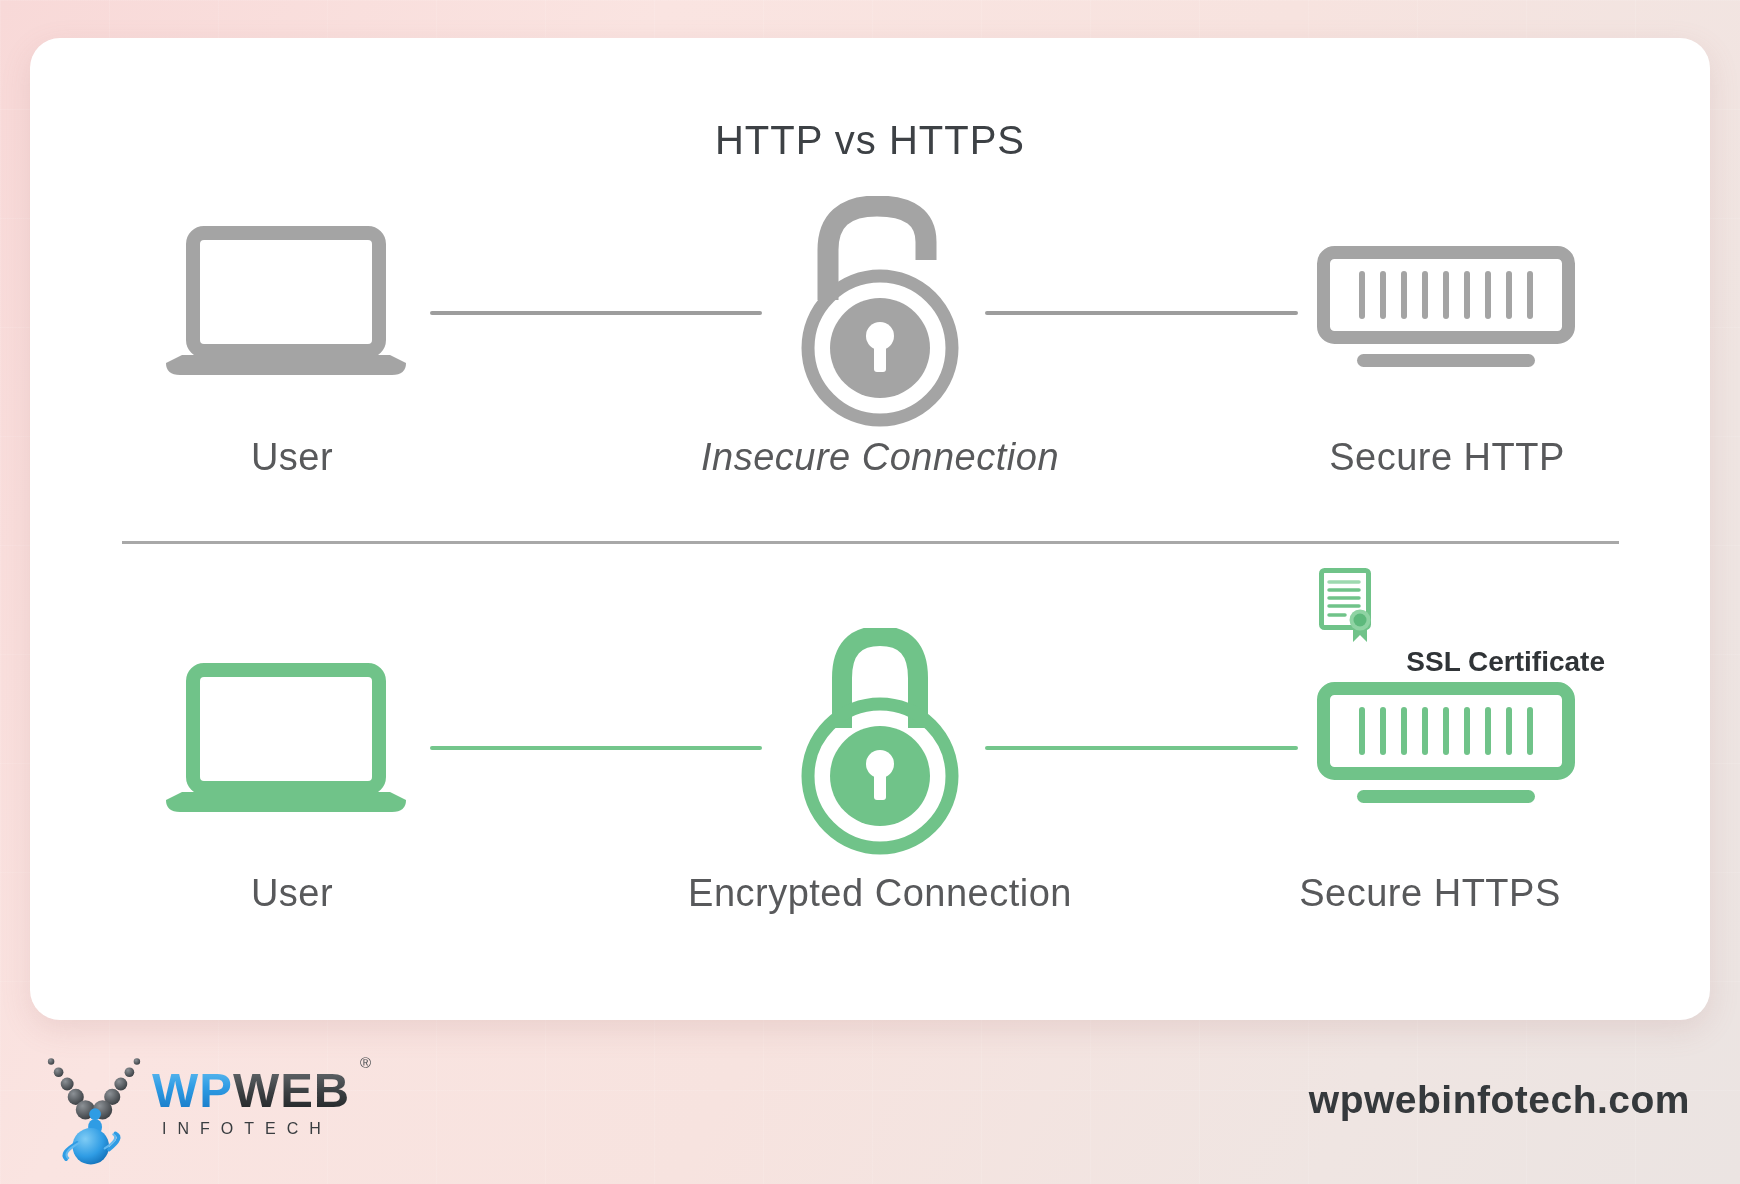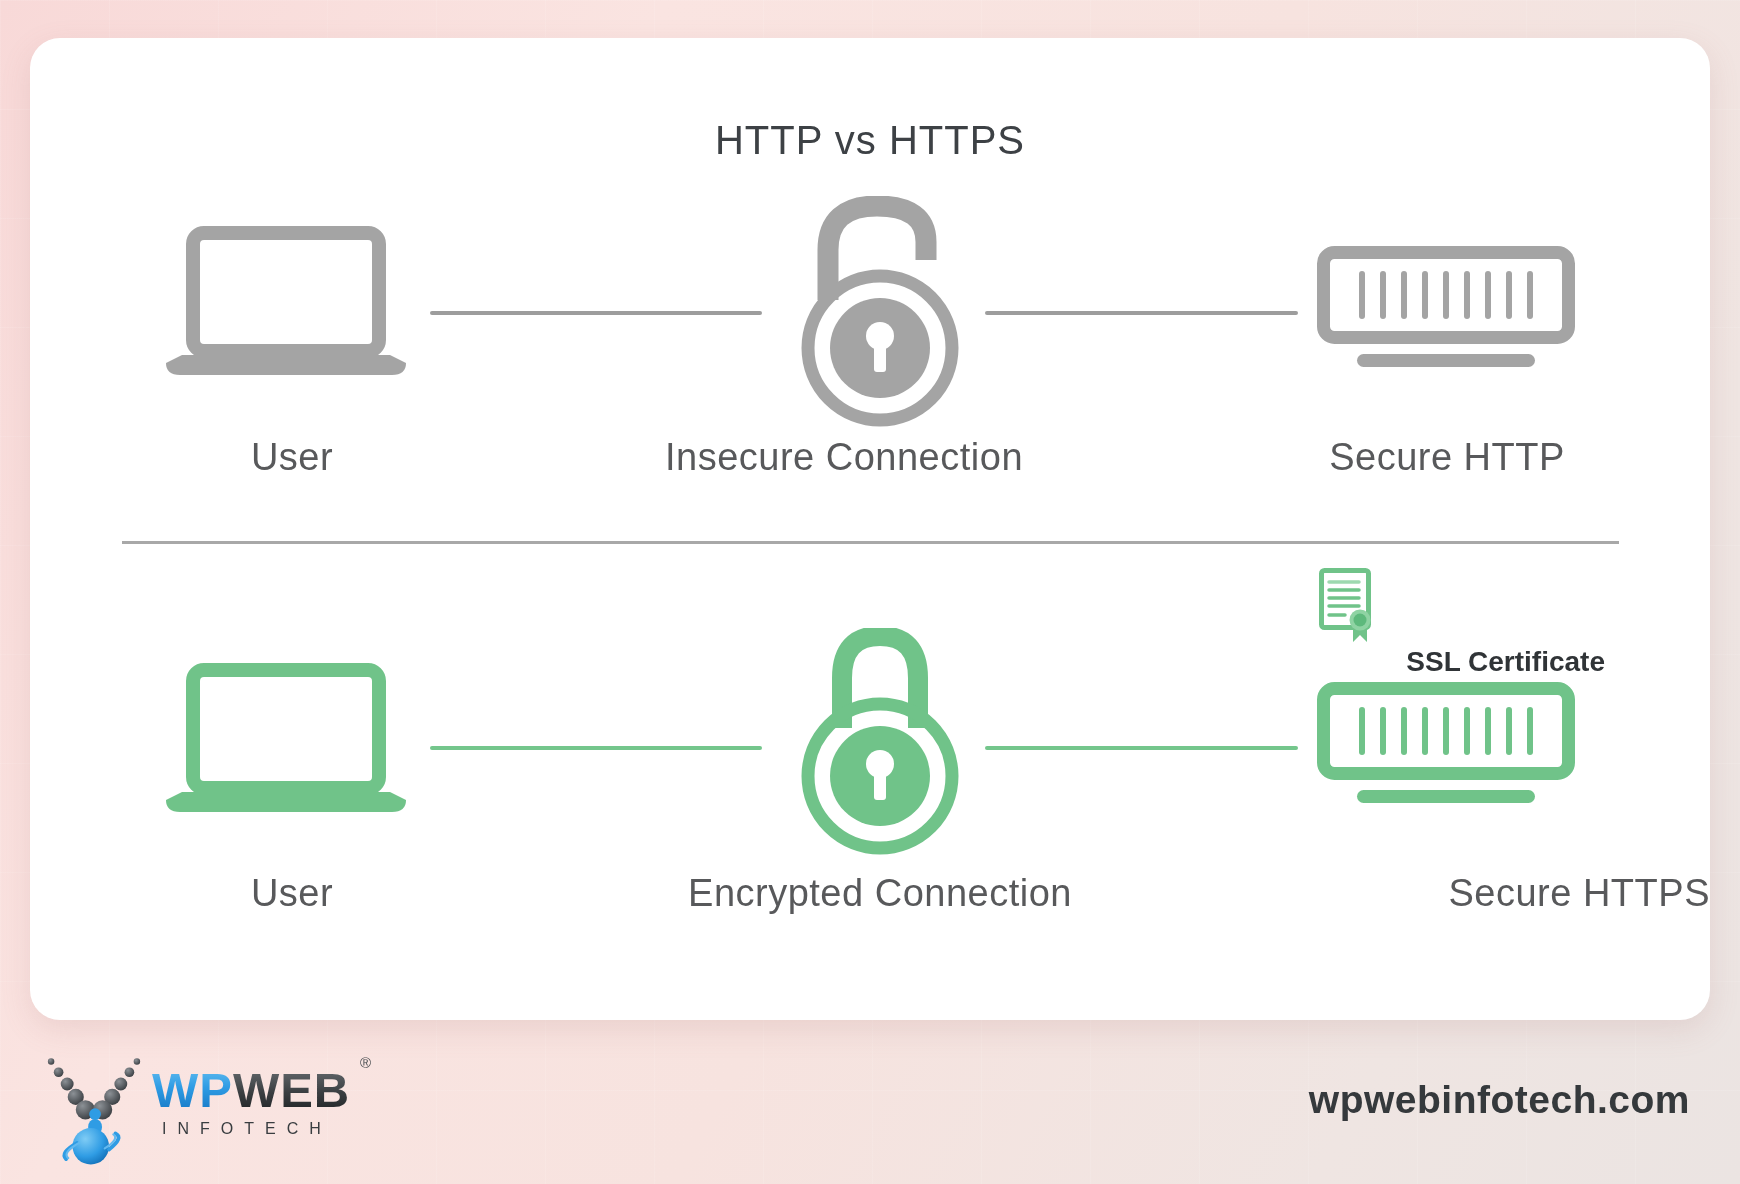--- a/index.html
+++ b/index.html
@@ -21,25 +21,25 @@
     box-shadow:0 10px 30px rgba(170,110,110,0.16);
   }
   .title{
     position:absolute;left:30px;top:86px;width:1680px;
     text-align:center;font-size:40px;font-weight:400;color:#3d4145;letter-spacing:1px;margin-top:32px;
   }
   .label{
     position:absolute;font-size:38px;color:#58595b;text-align:center;letter-spacing:0.5px;
   }
   .lbl-user1{left:92px;top:436px;width:400px;}
-  .lbl-conn1{left:604px;top:436px;width:480px;}
+  .lbl-conn1{left:640px;top:436px;width:480px;font-style:italic;}
   .lbl-srv1{left:1207px;top:436px;width:480px;}
   .lbl-user2{left:92px;top:872px;width:400px;}
   .lbl-conn2{left:640px;top:872px;width:480px;text-align:center;}
-  .lbl-srv2{left:1230px;top:872px;width:480px;text-align:right;}
+  .lbl-srv2{left:1190px;top:872px;width:480px;}
   .ssl-label{
     position:absolute;left:1265px;top:646px;width:340px;text-align:right;
     font-size:28px;font-weight:bold;color:#303437;
   }
   .icon{position:absolute;}
   .ic-laptop1{left:166px;top:225px;color:#a4a4a4;}
   .ic-laptop2{left:166px;top:662px;color:#70c389;}
   .ic-lock1{left:788px;top:196px;color:#a4a4a4;}
   .ic-lock2{left:788px;top:628px;color:#70c389;}
   .ic-server1{left:1317px;top:246px;color:#a4a4a4;}

